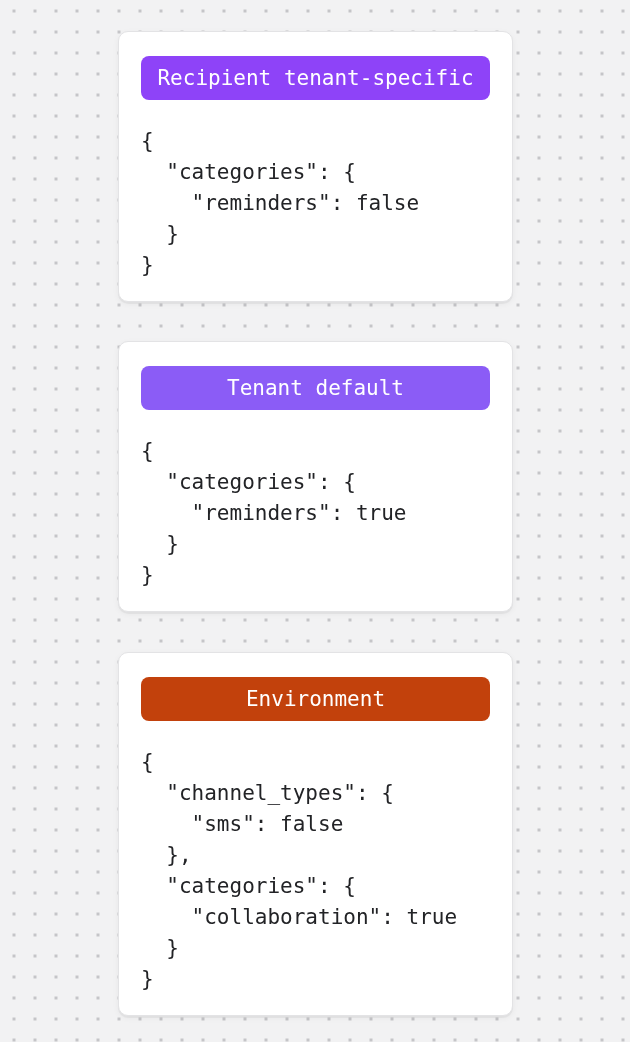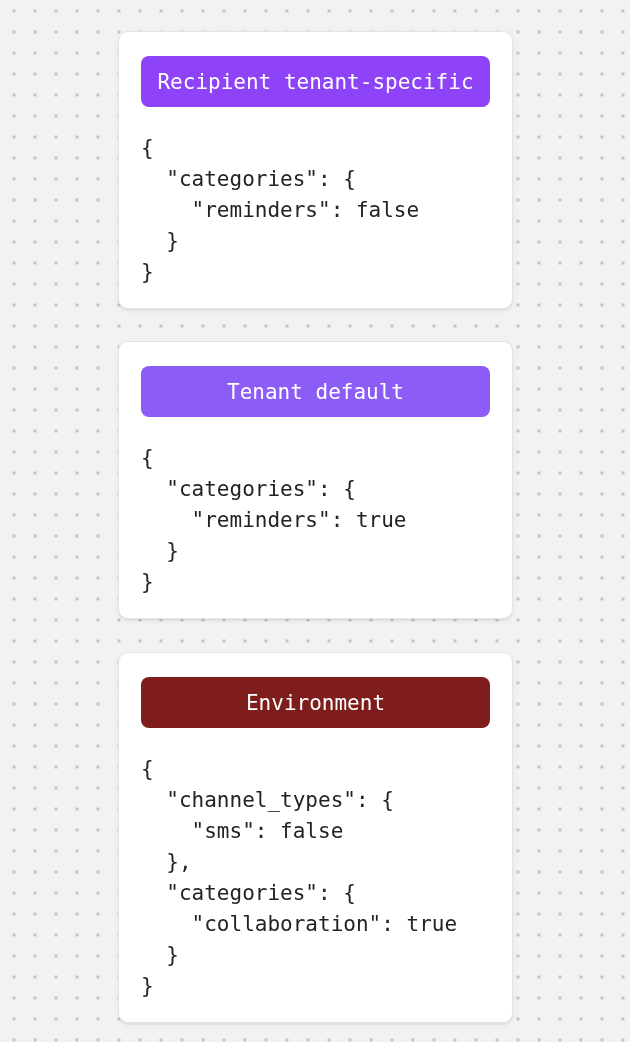--- a/index.html
+++ b/index.html
@@ -25,21 +25,21 @@
     background: #ffffff;
     border: 1px solid #e3e3e5;
     border-radius: 10px;
     box-shadow: 0 2px 0 rgba(0,0,0,0.04), 0 2px 6px rgba(0,0,0,0.05);
     padding: 24px 22px 20px 22px;
   }
   .card-1 { top: 31px; }
   .card-2 { top: 341px; }
   .card-3 { top: 652px; }
   .badge {
-    height: 51px;
+    height: 44px;
     border-radius: 8px;
     display: flex;
     align-items: center;
     justify-content: center;
     color: #ffffff;
     font-size: 21px;
     letter-spacing: 0;
     white-space: nowrap;
   }
   .code {
@@ -73,21 +73,21 @@
       <span>Tenant default</span>
     </div>
     <pre class="code">{
   "categories": {
     "reminders": true
   }
 }</pre>
   </div>
 
   <div class="card card-3">
-    <div class="badge" style="background-color: #7f1d1d;">
+    <div class="badge" style="background-color: #c2410c;">
       <span>Environment</span>
     </div>
     <pre class="code">{
   "channel_types": {
     "sms": false
   },
   "categories": {
     "collaboration": true
   }
 }</pre>

